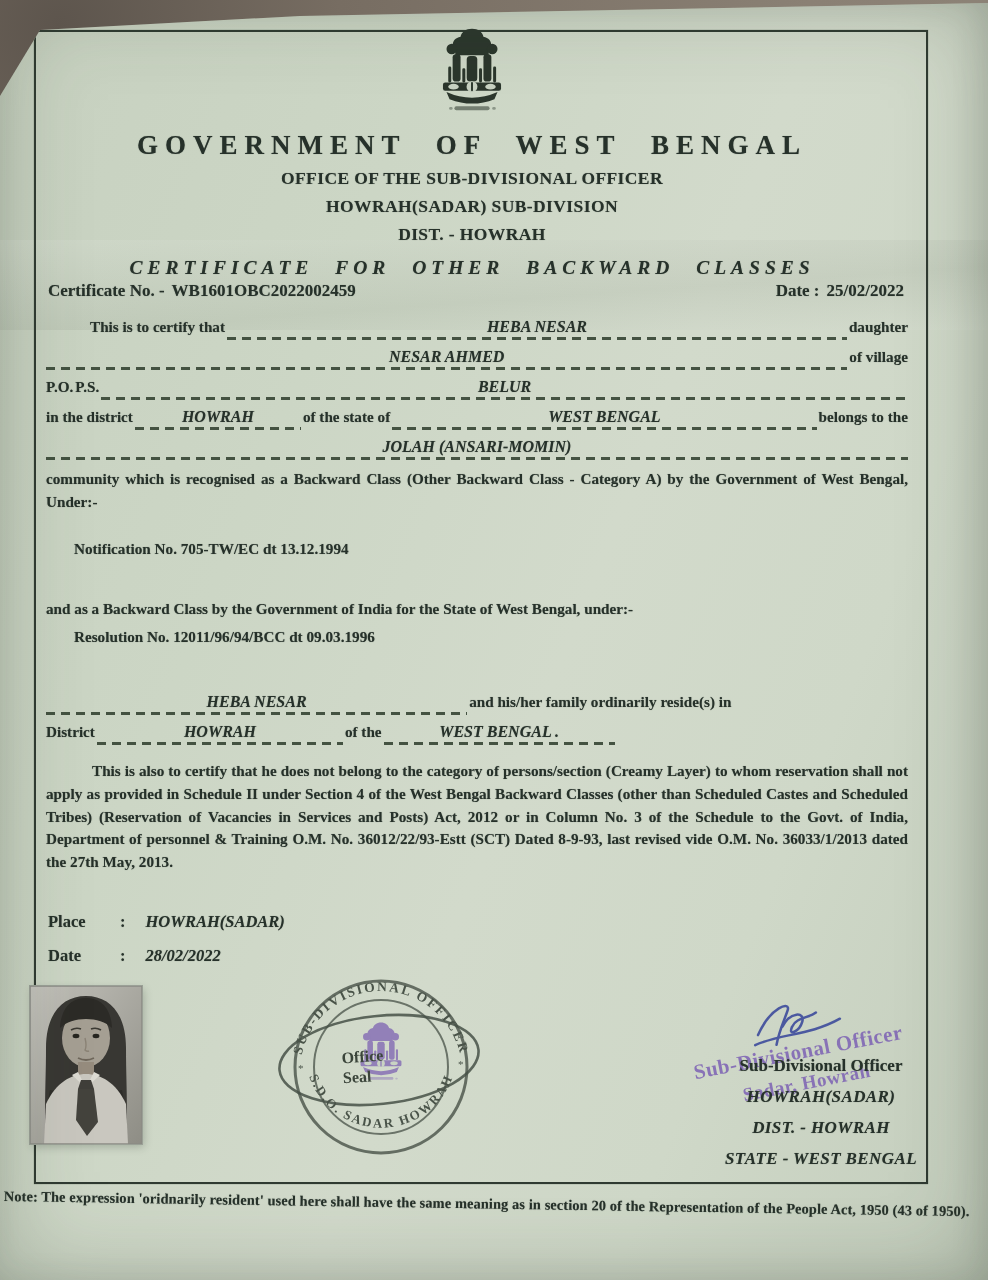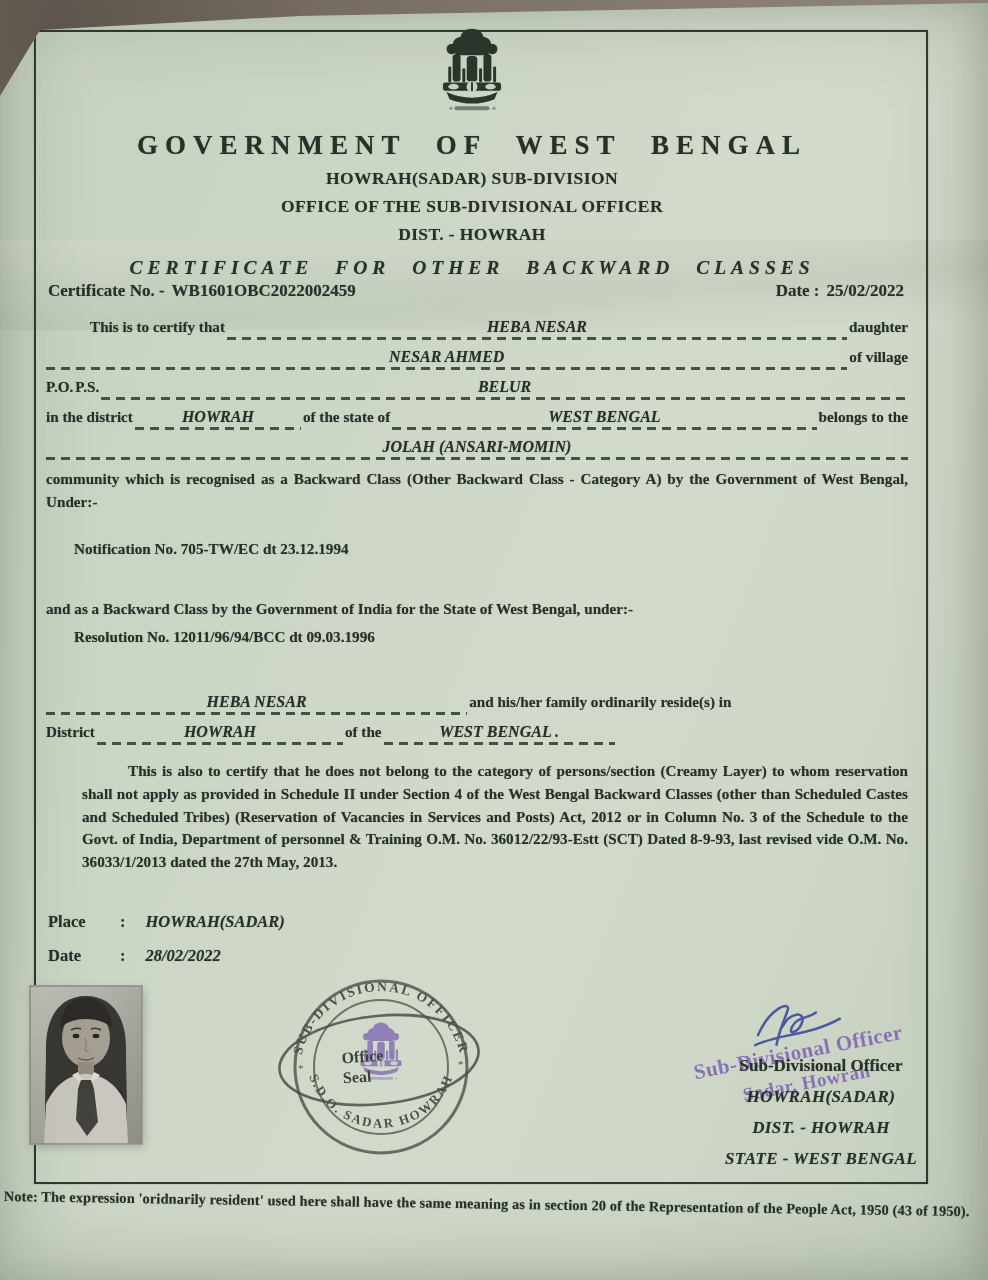--- a/index.html
+++ b/index.html
@@ -32,21 +32,21 @@
   .form{position:absolute;left:46px;right:80px;top:318px;font-size:15.2px;font-weight:bold;}
   .row{display:flex;align-items:flex-end;gap:2px;margin-bottom:7px;}
   .lbl{white-space:nowrap;padding-bottom:5px;}
   .field{position:relative;text-align:center;font-style:italic;font-size:16px;padding:0 8px 5px;white-space:nowrap;}
   .field::after{content:"";position:absolute;left:0;right:0;bottom:1px;height:2.6px;opacity:.88;
         background-image:repeating-linear-gradient(90deg,#31402f 0 9px,transparent 9px 15px);}
   .grow{flex:1;}
   .para{line-height:1.5;text-align:justify;margin:0;}
   .ind{padding-left:28px;}
   .mt26{margin-top:24px;} .mt40{margin-top:38px;} .mt5{margin-top:5px;}
-  .mt46{margin-top:44px;} .mt16{margin-top:14px;margin-left:36px;}
+  .mt46{margin-top:44px;} .mt16{margin-top:14px;}
   .indent{ text-indent:46px;}
   
   .pd{position:absolute;left:48px;font-size:16.5px;font-weight:bold;display:flex;gap:20px;}
   .pd .v{font-style:italic;}
   .pd1{top:912px;} .pd2{top:946px;}
   .pd .l{width:52px;}
   
   .photo{position:absolute;left:30px;top:986px;width:112px;height:158px;
          box-shadow:0 0 0 1px #9aa096, 2px 3px 8px rgba(40,50,40,.25);}
   
@@ -96,22 +96,22 @@
 <div class="scene">
   <div class="paper">
     <div class="crease"></div>
     <div class="frame"></div>
 
     <div class="head">
       <svg class="emblem" width="88" height="94" viewBox="0 0 100 104">
         <use href="#emblemShape" fill="currentColor"></use>
       </svg>
       <div class="h-gov ink">GOVERNMENT OF WEST BENGAL</div>
+      <div class="h-line ink">OFFICE OF THE SUB-DIVISIONAL OFFICER</div>
       <div class="h-line ink">HOWRAH(SADAR) SUB-DIVISION</div>
-      <div class="h-line ink">OFFICE OF THE SUB-DIVISIONAL OFFICER</div>
       <div class="h-line ink">DIST. - HOWRAH</div>
       <div class="h-title ink">CERTIFICATE FOR OTHER BACKWARD CLASSES</div>
     </div>
 
     <div class="meta ink">
       <span class="pair">
         <span>Certificate No. -</span>
         <span>WB1601OBC2022002459</span>
       </span>
       <span class="pair">
@@ -139,21 +139,21 @@
         <span class="lbl">in the district</span>
         <span class="field" style="width:150px">HOWRAH</span>
         <span class="lbl">of the state of</span>
         <span class="field grow">WEST BENGAL</span>
         <span class="lbl">belongs to the</span>
       </div>
       <div class="row">
         <span class="field grow">JOLAH (ANSARI-MOMIN)</span>
       </div>
       <p class="para">community which is recognised as a Backward Class (Other Backward Class - Category A) by the Government of West Bengal, Under:-</p>
-      <p class="para ind mt26">Notification No. 705-TW/EC dt 23.12.1994</p>
+      <p class="para ind mt26">Notification No. 705-TW/EC dt 13.12.1994</p>
       <p class="para mt40">and as a Backward Class by the Government of India for the State of West Bengal, under:-</p>
       <p class="para ind mt5">Resolution No. 12011/96/94/BCC dt 09.03.1996</p>
       <div class="row mt46">
         <span class="field" style="width:47%">HEBA NESAR</span>
         <span class="lbl">and his/her family ordinarily reside(s) in</span>
         <span class="grow"></span>
       </div>
       <div class="row">
         <span class="lbl">District</span>
         <span class="field" style="width:230px">HOWRAH</span>

